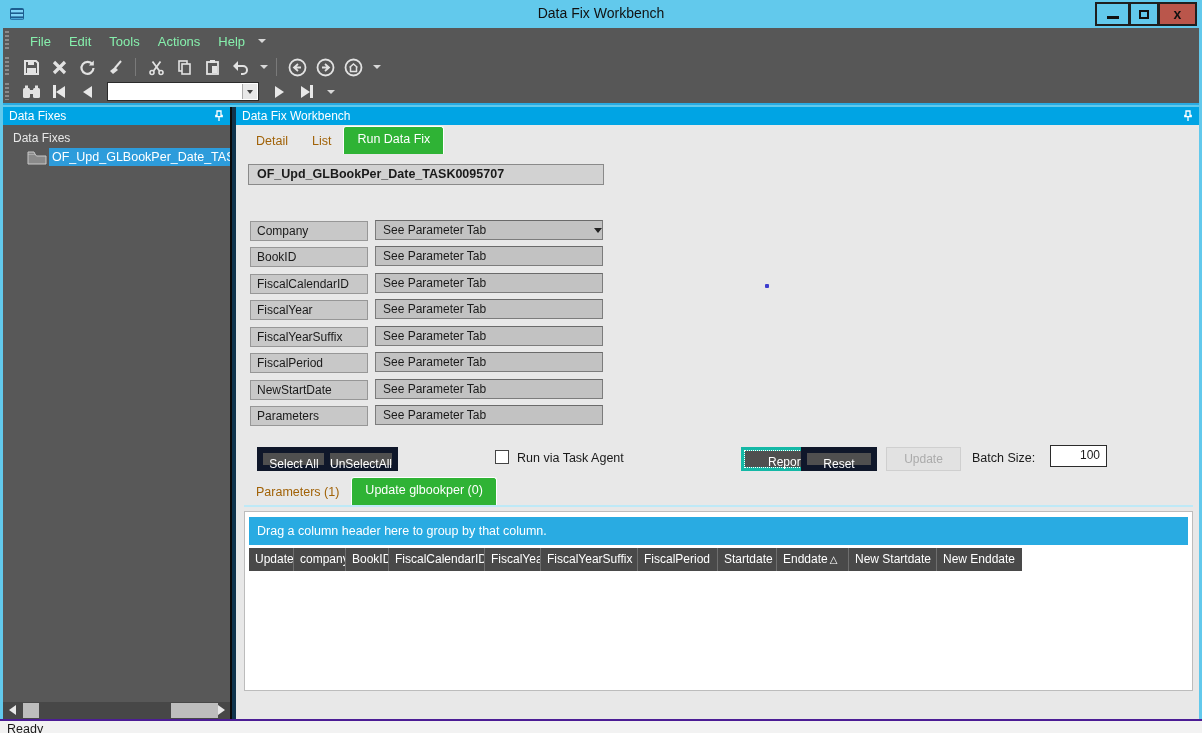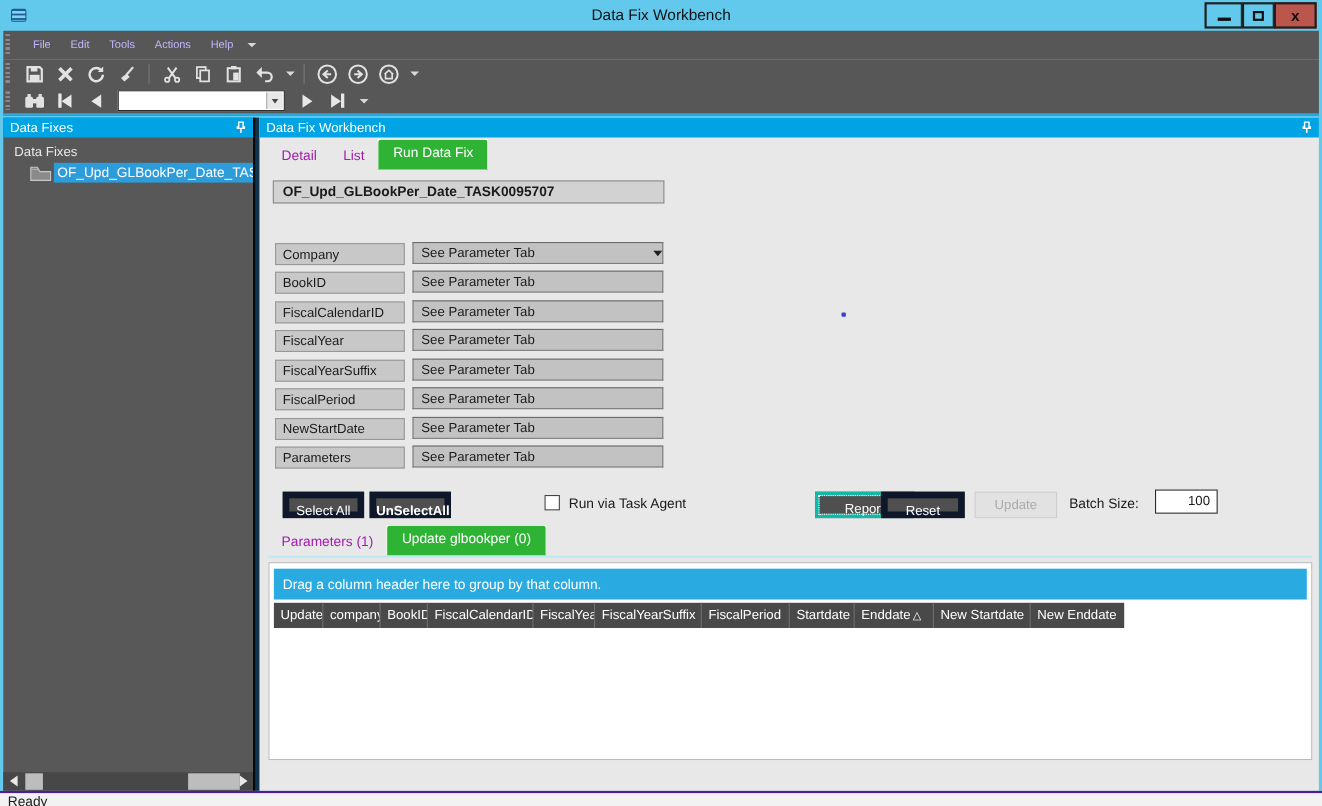--- a/index.html
+++ b/index.html
@@ -20,21 +20,21 @@
   .glyph-min { width:12px; height:3px; background:#111; margin-top:6px; }
   .glyph-max { width:10px; height:9px; border:2px solid #111; background:transparent; }
   
   .bar { position:absolute; left:3px; right:3px; background:#575757; color:#eee; }
   .menubar  { top:28px; height:26px; }
   .toolbar1 { top:54px; height:26px; }
   .toolbar2 { top:80px; height:25px; border-bottom:2px solid #29ABE2; }
   .grip { position:absolute; left:2px; top:3px; bottom:3px; width:4px;
           background:repeating-linear-gradient(to bottom,#8a8a8a 0 2px,#575757 2px 4px); }
   .menu-items { display:flex; gap:0; padding-left:18px; height:100%; align-items:center; }
-  .menu-item { padding:0 9px; font-size:10px; color:#c4b5fd; cursor:default; }
+  .menu-item { padding:0 9px; font-size:13px; color:#86efac; cursor:default; }
   .caret-down { width:0; height:0; border-left:4px solid transparent; border-right:4px solid transparent; border-top:4px solid #d8d8d8; display:inline-block; margin-left:4px; }
   .tb { display:flex; align-items:center; height:100%; padding-left:16px; gap:4px; }
   .tb-btn { width:24px; height:22px; display:flex; align-items:center; justify-content:center; cursor:default; }
   .tb-sep { width:1px; height:18px; background:#7a7a7a; margin:0 4px; }
   .tb svg { display:block; }
   .combo { width:152px; height:19px; background:#fff; border:1px solid #2b2b2b; position:relative; margin:0 4px; }
   .combo-btn { position:absolute; right:1px; top:1px; bottom:1px; width:15px; background:#e8e8e8; border-left:1px solid #aaa; display:flex; align-items:center; justify-content:center; }
   .combo-btn .caret-dn-dark { width:0; height:0; border-left:3px solid transparent; border-right:3px solid transparent; border-top:4px solid #444; }
   .tri-r { width:0;height:0;border-top:6px solid transparent;border-bottom:6px solid transparent;border-left:9px solid #e8e8e8; }
   .tri-l { width:0;height:0;border-top:6px solid transparent;border-bottom:6px solid transparent;border-right:9px solid #e8e8e8; }
@@ -50,21 +50,21 @@
   .tree-sel { background:#2D9CDB; color:#fff; height:18px; line-height:18px; padding:0 3px; flex:1; white-space:nowrap; overflow:hidden; font-size:12.5px; }
   .hscroll { position:absolute; left:0; right:0; bottom:0; height:17px; background:#474747; }
   .hs-arrow { position:absolute; top:3px; width:0; height:0; border-top:5px solid transparent; border-bottom:5px solid transparent; }
   .hs-left { left:6px; border-right:7px solid #e8e8e8; }
   .hs-right { right:5px; border-left:7px solid #e8e8e8; }
   .hs-thumb { position:absolute; top:1px; height:15px; background:#BDBDBD; }
   .splitter { position:absolute; left:230px; width:6px; top:107px; bottom:14px; background:#10344D; border-left:2px solid #0a0a0a; }
   
   .main-panel { position:absolute; left:236px; right:3px; top:107px; bottom:14px; background:#E8E8E8; }
   .tabs1 { position:absolute; top:20px; left:8px; display:flex; align-items:flex-end; height:27px; }
-  .tab { padding:4px 12px 6px; font-size:12.5px; color:#a21caf; cursor:default; }
+  .tab { padding:4px 12px 6px; font-size:12.5px; color:#a16207; cursor:default; }
   .tab.active { background:#2FB335; color:#fff; border:1px solid #fff; border-bottom:none; border-radius:3px 3px 0 0; padding:5px 13px 8px; }
   .name-field { position:absolute; left:12px; top:57px; width:356px; height:21px; background:#D2D2D2; border:1px solid #8a8a8a; font-weight:bold; font-size:12.5px; line-height:19px; padding-left:8px; }
   .param-row { position:absolute; left:12px; height:21px; }
   .param-label { position:absolute; left:2px; top:0; width:118px; height:20px; background:#C8C8C8; border:1px solid #979797; line-height:18px; padding-left:6px; font-size:12px; }
   .param-value { position:absolute; left:127px; top:-1px; width:228px; height:20px; background:#C2C2C2; border:1px solid #7c7c7c; border-top-color:#6a6a6a; line-height:18px; padding-left:7px; font-size:12px; }
   .dd-arrow { position:absolute; right:6px; top:7px; width:0; height:0; border-left:4px solid transparent; border-right:4px solid transparent; border-top:5px solid #222; }
   .artifact-dot { position:absolute; left:529px; top:177px; width:4px; height:4px; background:#3D3DCE; border-radius:1px; }
   .btn-dark { position:absolute; top:340px; height:24px; background:#4F4F4F; color:#fff; border:6px solid #0f172a; font-size:12px; text-align:center; line-height:22px; cursor:default; }
   .chk { position:absolute; left:259px; top:343px; width:14px; height:14px; background:#fff; border:1px solid #444; }
   .chk-label { position:absolute; left:281px; top:344px; font-size:12.5px; }
@@ -312,21 +312,21 @@
       <div class="param-value">See Parameter Tab</div>
     </div>
     <div class="param-row" style="top:299px;">
       <div class="param-label">Parameters</div>
       <div class="param-value">See Parameter Tab</div>
     </div>
 
     <div class="artifact-dot"></div>
 
     <div class="btn-dark" style="left:21px; width:74px;">Select All</div>
-    <div class="btn-dark" style="left:100px; width:74px;font-weight:bold;">UnSelectAll</div>
+    <div class="btn-dark" style="left:88px; width:74px;">UnSelectAll</div>
     <div class="chk"></div>
     <div class="chk-label">Run via Task Agent</div>
     <div class="btn-dark btn-report" style="left:462px; width:90px;">Report</div>
     <div class="btn-dark" style="left:565px; width:76px;">Reset</div>
     <div class="btn-dark btn-disabled" style="left:650px; width:75px;">Update</div>
     <div class="batch-label">Batch Size:</div>
     <div class="batch-input">100</div>
 
     <div class="tabs2">
       <div class="tab">Parameters (1)</div>

